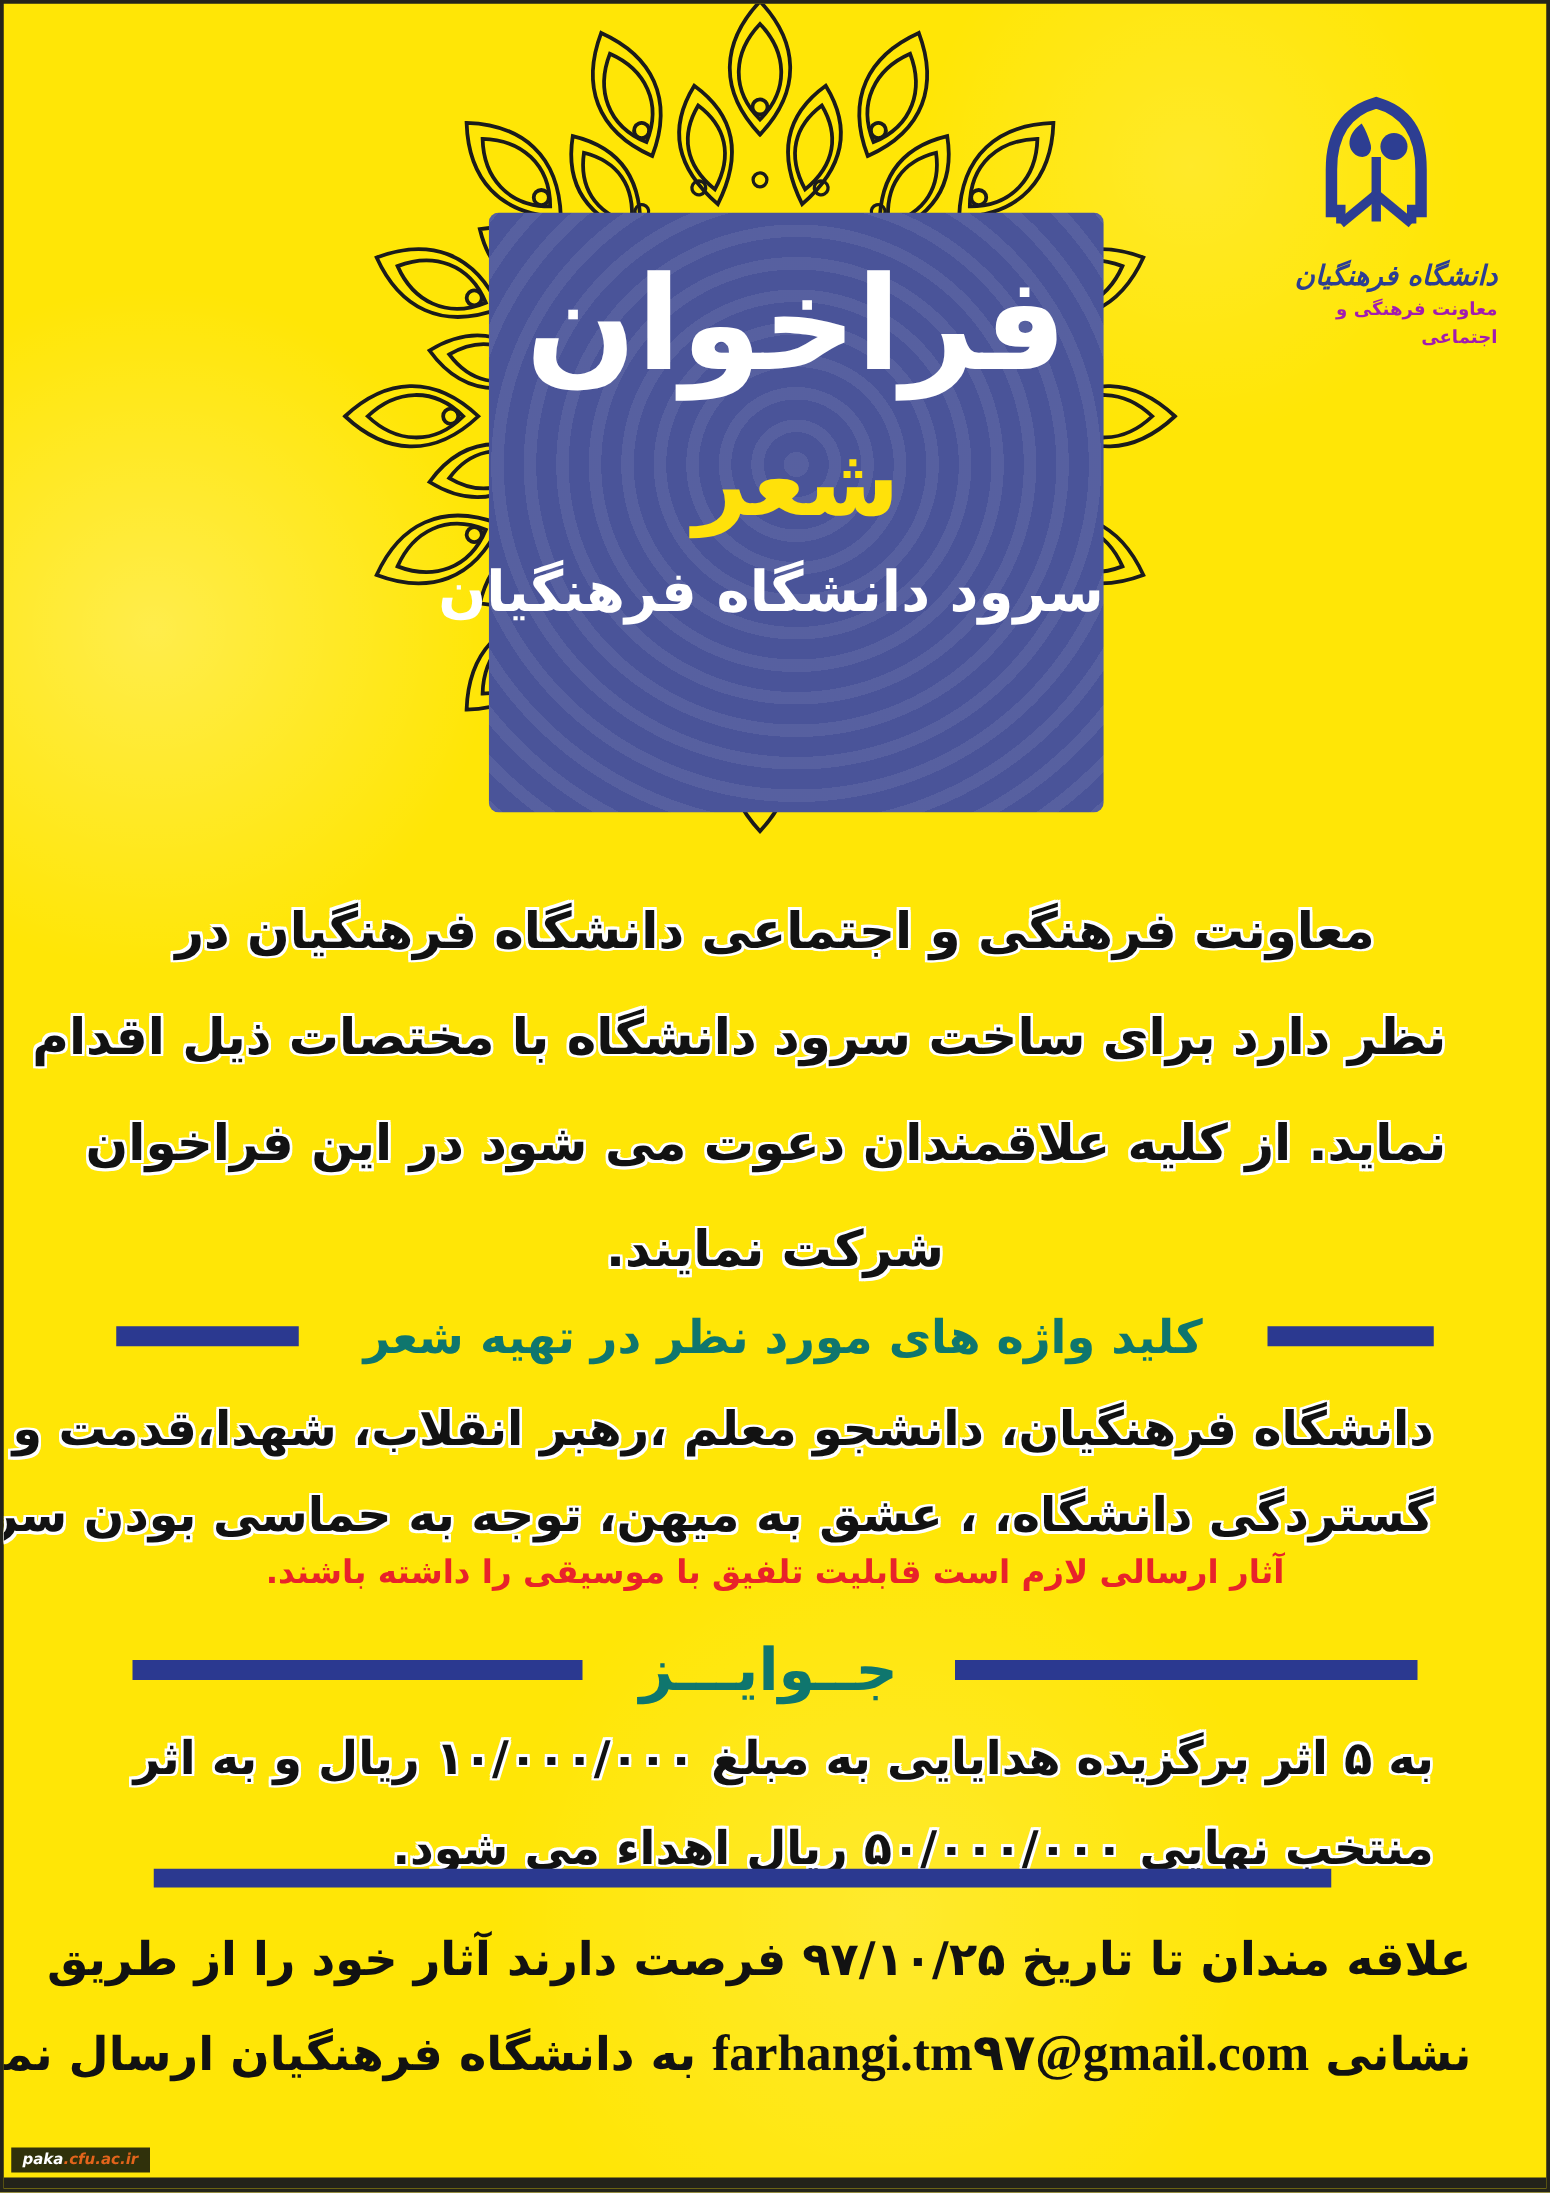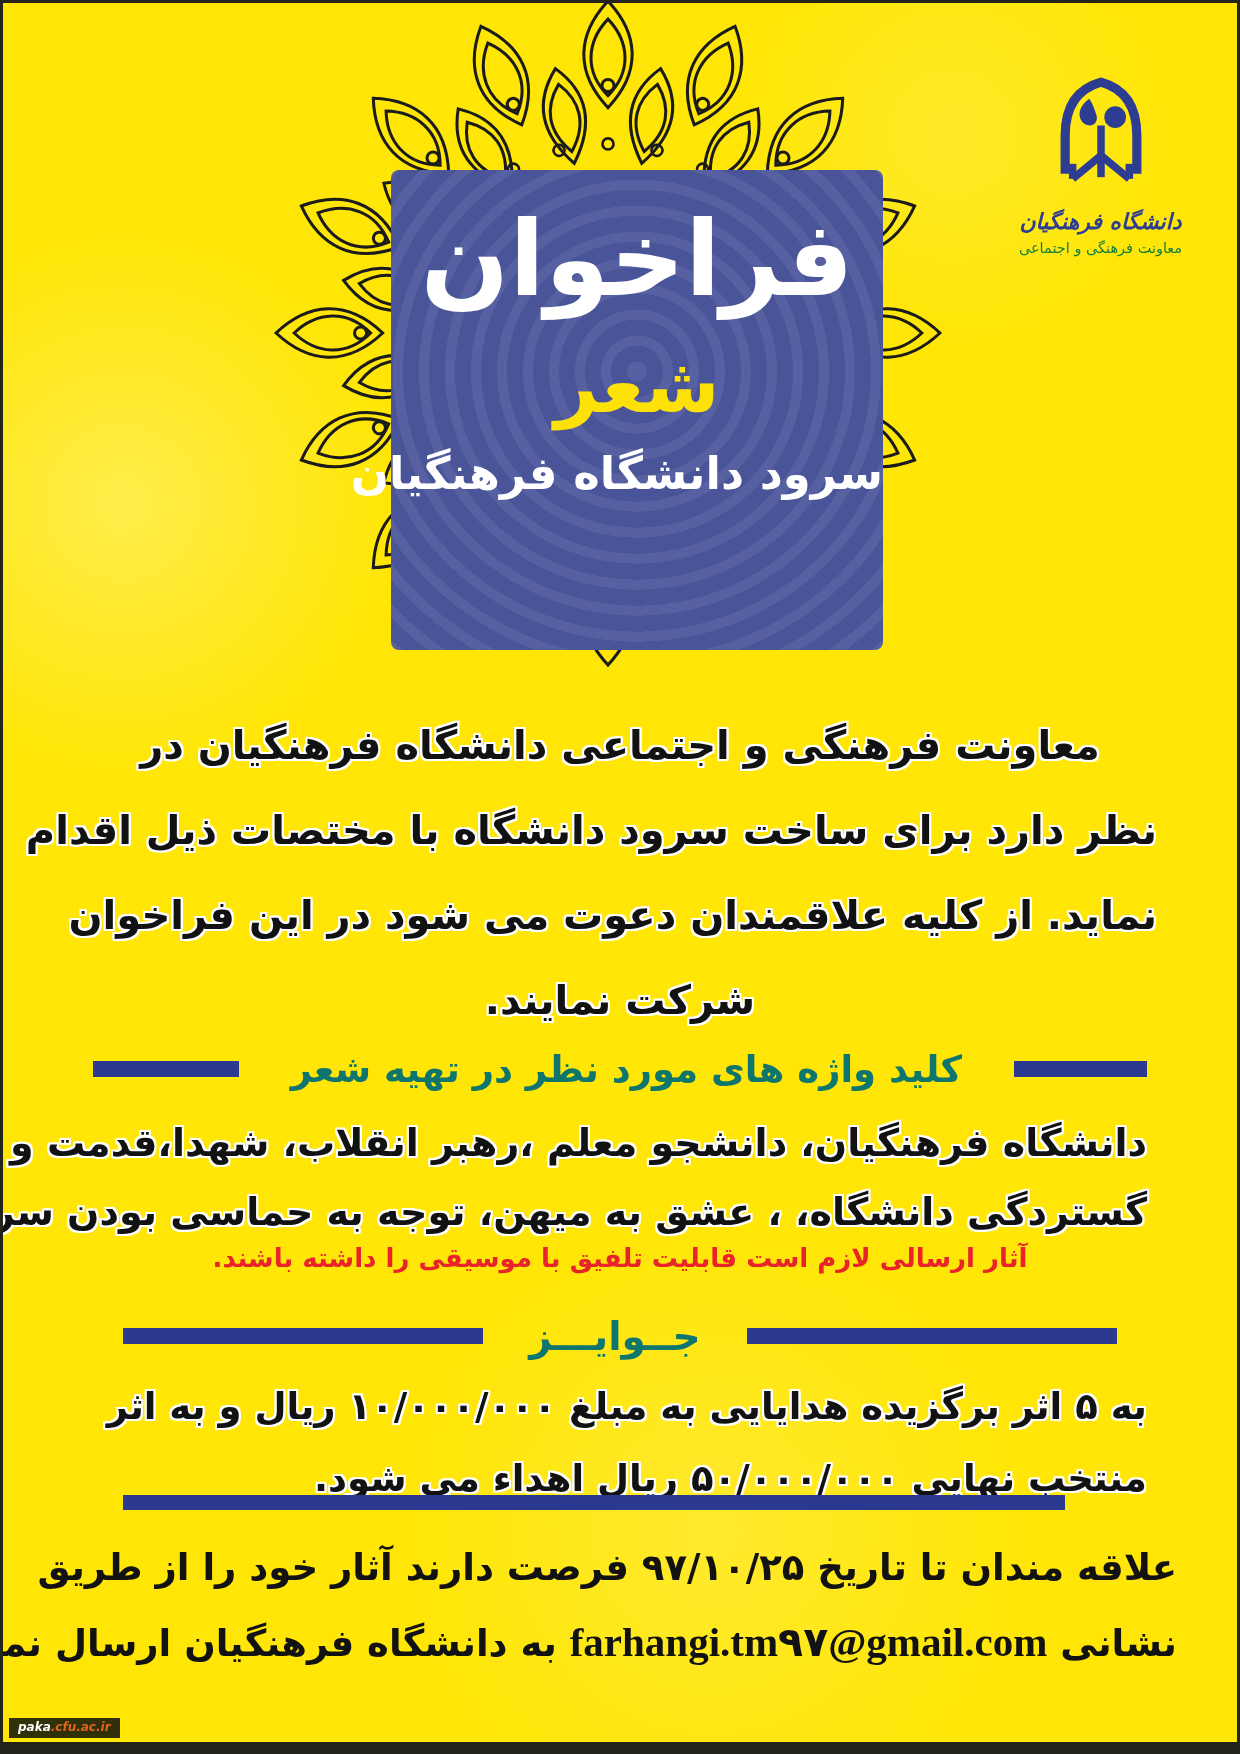--- a/index.html
+++ b/index.html
@@ -18,44 +18,44 @@
   .mandala{position:absolute;left:263px;top:-12px;width:684px;height:684px;z-index:1;}
   
   .title-box{position:absolute;left:388px;top:167px;width:492px;height:480px;
     background-color:#4a5499;border-radius:8px;z-index:2;text-align:center;
     background-image:repeating-radial-gradient(circle at 50% 42%,
       rgba(255,255,255,.07) 0 10px, rgba(255,255,255,0) 10px 26px);}
   .title-main{margin-top:14px;font-size:104px;line-height:150px;font-weight:bold;color:#ffffff;}
   .title-sub{font-size:76px;line-height:104px;font-weight:bold;color:#ffe10a;}
   .title-subject{font-size:45px;line-height:72px;font-weight:bold;color:#ffffff;white-space:nowrap;}
   
-  .logo{position:absolute;left:1000px;top:66px;width:195px;z-index:3;text-align:center;}
+  .logo{position:absolute;left:1000px;top:66px;width:195px;z-index:3;text-align:right;}
   .logo-emblem{width:100px;height:138px;margin:0 auto;display:block;}
   .logo-org{font-size:22px;font-weight:bold;font-style:italic;color:#2d3e92;line-height:30px;}
-  .logo-dept{font-size:14.5px;font-weight:normal;color:#15803d;line-height:22px;}
+  .logo-dept{font-size:14.5px;font-weight:bold;color:#a21caf;line-height:22px;}
   
   .outlined{color:#121212;font-weight:bold;
     text-shadow:2px 0 0 #fff,-2px 0 0 #fff,0 2px 0 #fff,0 -2px 0 #fff,
       2px 2px 0 #fff,-2px -2px 0 #fff,2px -2px 0 #fff,-2px 2px 0 #fff;}
   .intro{position:absolute;left:80px;right:80px;top:700px;z-index:3;text-align:center;}
   .intro div{font-size:40px;line-height:85px;white-space:nowrap;}
   .sec-heading{position:absolute;left:90px;right:90px;z-index:3;
     display:flex;align-items:center;justify-content:center;}
   .sec-heading .bar{height:16px;background:#2b3990;}
   .h-red{color:#0f766e;font-weight:bold;white-space:nowrap;}
   .heading-kw{top:1040px;height:52px;}
   .heading-kw .h-red{font-size:37px;margin:0 52px;}
   .heading-kw .bar-l{width:204px;}
   .heading-kw .bar-r{width:186px;}
   .kw{position:absolute;left:90px;right:90px;top:1106px;z-index:3;text-align:center;}
   .kw div{font-size:38px;line-height:69px;white-space:nowrap;}
   .note{position:absolute;left:90px;right:90px;top:1240px;z-index:3;text-align:center;
     color:#e8232a;font-weight:bold;font-size:26px;}
   .heading-prizes{top:1303px;height:60px;}
-  .heading-prizes .h-red{font-size:39px;margin:0 46px;}
+  .heading-prizes .h-red{font-size:47px;margin:0 46px;}
   .heading-prizes .bar-l{width:360px;}
   .heading-prizes .bar-r{width:370px;}
   .prizes{position:absolute;left:90px;right:90px;top:1368px;z-index:3;text-align:right;}
   .prizes div{font-size:37px;line-height:72px;white-space:nowrap;}
   .divider{position:absolute;left:120px;top:1492px;width:942px;height:15px;background:#2b3990;z-index:3;}
   .footer{position:absolute;left:60px;right:60px;top:1528px;z-index:3;text-align:center;}
   .footer .f-line{font-size:37px;line-height:74px;white-space:nowrap;color:#121212;font-weight:bold;}
   .email{direction:ltr;unicode-bidi:embed;font-family:"Liberation Serif","DejaVu Sans",serif;
     font-size:41px;font-weight:bold;}
   .badge{position:absolute;left:6px;bottom:13px;background:#30310b;padding:2px 9px 4px 9px;

